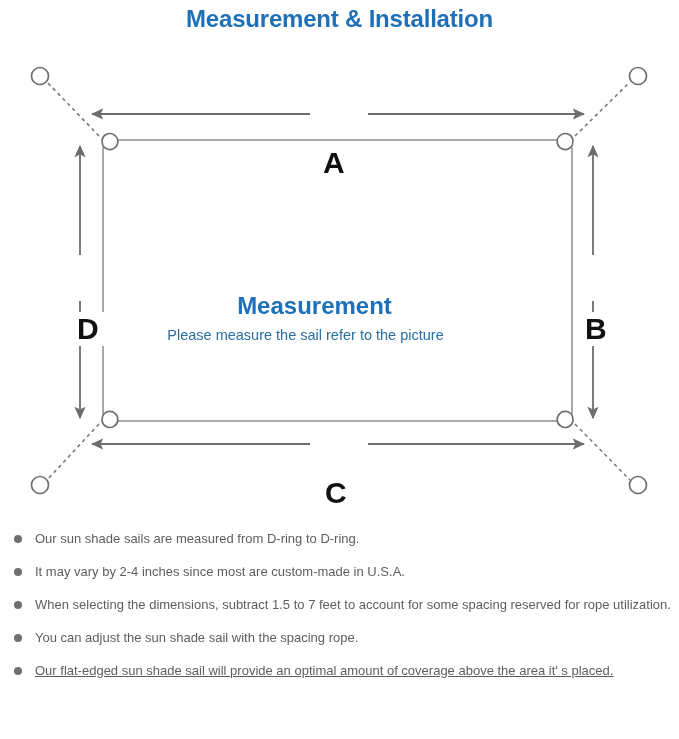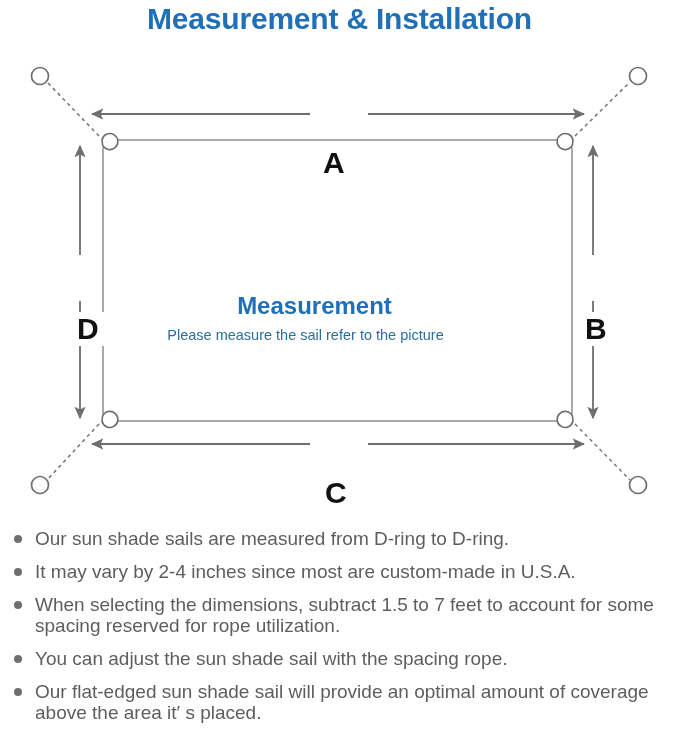--- a/index.html
+++ b/index.html
@@ -15,21 +15,21 @@
     overflow: hidden;
   }
 
   
   #page-title {
     position: absolute;
     top: 0px;
     left: 0;
     width: 679px;
     text-align: center;
-    font-size: 30px;
+    font-size: 24px;
     font-weight: bold;
     color: #1f70b8;
     letter-spacing: -0.2px;
     line-height: 38px;
     white-space: nowrap;
   }
 
   
   #diagram {
     position: absolute;
@@ -87,25 +87,25 @@
   #notes-list {
     position: absolute;
     left: 8px;
     top: 528px;
     width: 665px;
   }
   .note-item {
     position: relative;
     padding-left: 27px;
     margin-bottom: 12px;
-    font-size: 19px;
+    font-size: 13px;
     line-height: 21px;
     color: #5e5e5e;
   }
-  .note-item:last-child { margin-bottom: 12px; }
+  .note-item:last-child { margin-bottom: 12px; text-decoration: underline; }
   .note-bullet {
     position: absolute;
     left: 6px;
     top: 7px;
     width: 8px;
     height: 8px;
     border-radius: 50%;
     background: #6f6f6f;
   }
 </style>

